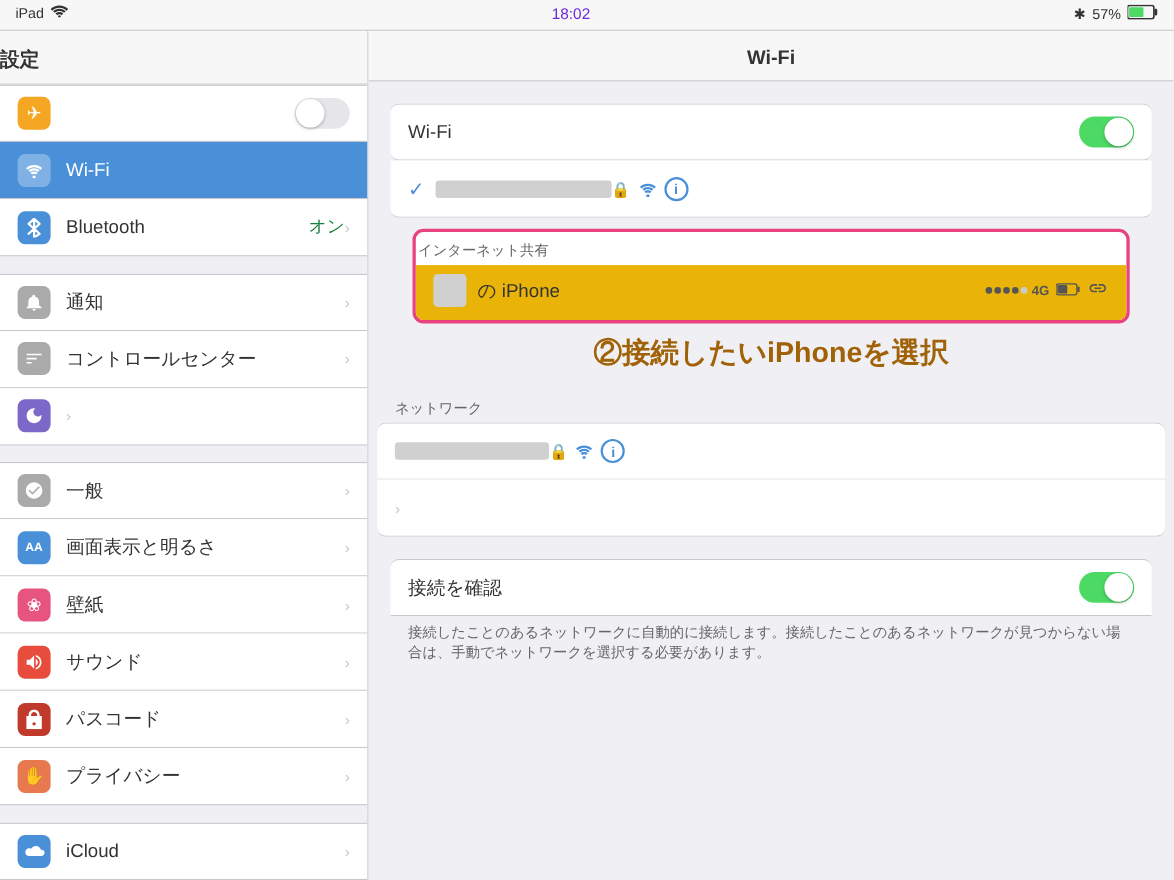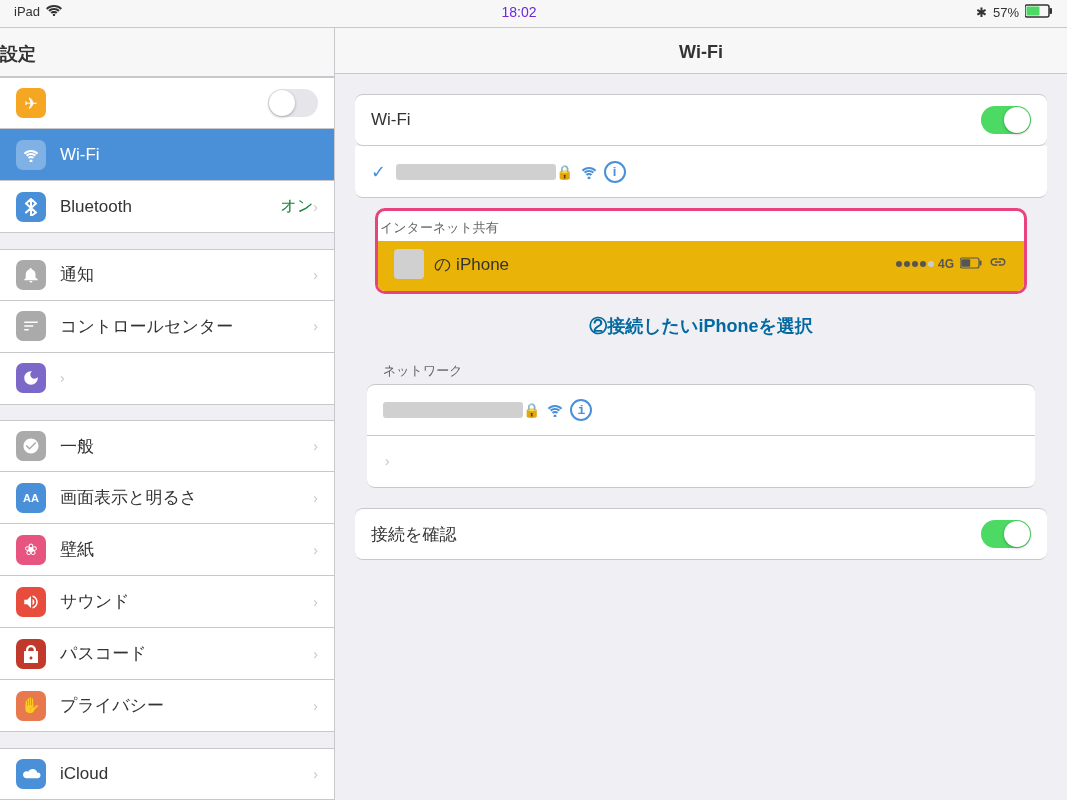--- a/index.html
+++ b/index.html
@@ -574,27 +574,27 @@
           </span>
           <span class="link-icon">
             <svg width="20" height="18" viewBox="0 0 24 24" fill="#555">
               <path d="M3.9 12c0-1.71 1.39-3.1 3.1-3.1h4V7H7c-2.76 0-5 2.24-5 5s2.24 5 5 5h4v-1.9H7c-1.71 0-3.1-1.39-3.1-3.1zM8 13h8v-2H8v2zm9-6h-4v1.9h4c1.71 0 3.1 1.39 3.1 3.1s-1.39 3.1-3.1 3.1h-4V17h4c2.76 0 5-2.24 5-5s-2.24-5-5-5z"></path>
             </svg>
           </span>
         </div>
       </div>
 
       <div style="position:absolute; bottom:-44px; left:0; right:0; z-index:10; pointer-events:none; text-align:center;">
-        <span style="font-size:18px; font-weight:bold; color:#0369a1;">②接続したいiPhoneを選択</span>
+        <span style="font-size:26px; font-weight:bold; color:#a16207;">②接続したいiPhoneを選択</span>
       </div>
     </div>
 
     <div style="height:50px;"></div>
 
-    <div style="margin: 0 32px; font-family: Liberation Mono, monospace;">
+    <div style="margin: 0 8px;">
       <div class="section-header">ネットワーク</div>
       <div>
         <div class="section-row" style="border-top-left-radius:8px;border-top-right-radius:8px;border-top:1px solid #c8c8cc;">
           <span class="network-name-blur" style="width:140px;"></span>
           <div class="row-icons">
             <span class="lock-icon">🔒</span>
             <svg width="18" height="14" viewBox="0 0 18 14">
               <path d="M9 4C6.8 4 4.7 4.9 3.2 6.4L1.7 4.9C3.6 3.1 6.2 2 9 2s5.4 1.1 7.3 2.9l-1.5 1.5C13.3 4.9 11.2 4 9 4z" fill="#4a90d9"></path>
               <path d="M9 7c-1.4 0-2.6.5-3.5 1.4L4 6.9C5.3 5.7 7.1 5 9 5s3.7.7 5 1.9l-1.5 1.5C11.6 7.5 10.4 7 9 7z" fill="#4a90d9"></path>
               <path d="M9 10c-.7 0-1.3.3-1.7.7L5.8 9.2C6.6 8.4 7.7 8 9 8s2.4.4 3.2 1.2l-1.5 1.5C10.3 10.3 9.7 10 9 10z" fill="#4a90d9"></path>
@@ -609,16 +609,17 @@
       </div>
     </div>
 
     <div class="confirm-section">
       <div class="section-row">
         <span class="section-row-label">接続を確認</span>
         <div class="toggle-on">
           <div class="toggle-on-knob"></div>
         </div>
       </div>
+      <p class="confirm-description">接続したことのあるネットワークに自動的に接続します。接続したことのあるネットワークが見つからない場合は、手動でネットワークを選択する必要があります。</p>
     </div>
 
   </div>
 </div>
 
 </body></html>

